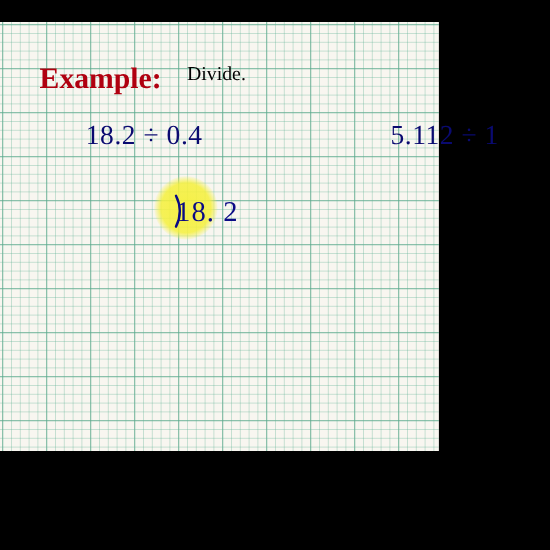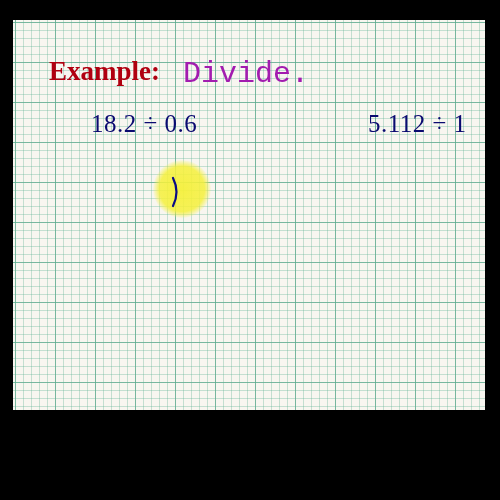--- a/index.html
+++ b/index.html
@@ -6,22 +6,22 @@
     body {
       width: 500px;
       height: 500px;
       background: #000;
       overflow: hidden;
       position: relative;
     }
     .paper {
       position: absolute;
       top: 20px;
-      left: 13px;
-      width: 472px;
+      left: 0;
+      width: 399px;
       height: 390px;
       background: #f8f6f0;
     }
     .grid {
       position: absolute;
       top: 0; left: 0; right: 0; bottom: 0;
       background-image:
         linear-gradient(to right, rgba(100,180,150,0.35) 1px, transparent 1px),
         linear-gradient(to bottom, rgba(100,180,150,0.35) 1px, transparent 1px),
         linear-gradient(to right, rgba(80,160,130,0.7) 1px, transparent 1px),
@@ -35,23 +35,23 @@
       left: 36px;
       font-family: "Times New Roman", serif;
       font-size: 27px;
       font-weight: bold;
       color: #b00010;
     }
     .divide-label {
       position: absolute;
       top: 37px;
       left: 170px;
-      font-family: Liberation Mono, monospace;
-      font-size: 30px;
-      color: #a21caf;
+      font-family: Liberation Serif, serif;
+      font-size: 18px;
+      color: #000000;
     }
     .problem1 {
       position: absolute;
       top: 90px;
       left: 78px;
       font-family: "Times New Roman", serif;
       font-size: 25px;
       color: #0a0a70;
       letter-spacing: 0.5px;
     }
@@ -96,22 +96,23 @@
   </style>
 </head>
 <body>
 
 <div class="paper">
   <div class="grid"></div>
 
   <div class="example-label">Example:</div>
   <div class="divide-label">Divide.</div>
 
-  <div class="problem1">18.2 ÷ 0.6</div>
+  <div class="problem1">18.2 ÷ 0.4</div>
   <div class="problem2">5.112 ÷ 1</div>
 
   <div class="highlight"></div>
 
   <svg class="division-bracket" viewBox="0 0 70 32">
     <path d="M 3 2 Q 10 16 3 30" stroke="#0a0a85" stroke-width="2.2" fill="none" stroke-linecap="round"></path>
   </svg>
 
+  <div class="handwriting">18. 2</div>
 </div>
 
 </body></html>

